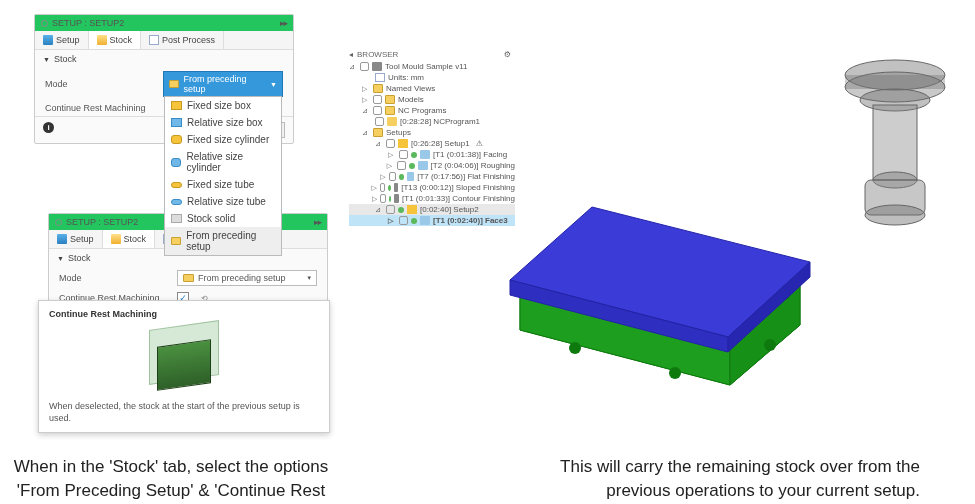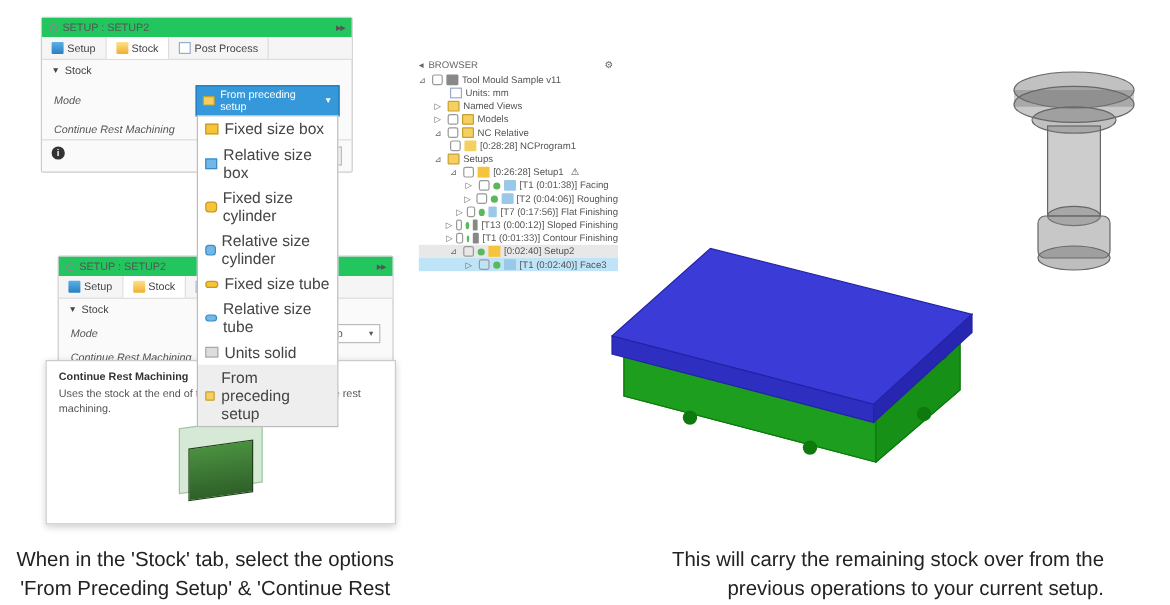--- a/index.html
+++ b/index.html
@@ -15,28 +15,28 @@
   .tab.active { background: #fff; }
   .tab-icon { width: 10px; height: 10px; display: inline-block; }
   .ic-blue { background: linear-gradient(#5ab0e8,#2a7fc0); border-radius: 1px; }
   .ic-yellow { background: linear-gradient(#ffe08a,#f0b030); border-radius: 1px; }
   .ic-doc { background: #fff; border: 1px solid #9ac; }
   
   .section-title { padding: 4px 8px; font-size: 9px; color: #444; display: flex; align-items: center; gap: 4px; }
   .section-title::before { content: "▼"; font-size: 7px; }
   
   .row { display: flex; align-items: center; padding: 3px 10px; font-size: 9px; color: #555; gap: 8px; }
-  .row .label { width: 110px; font-style: italic; }
+  .row .label { width: 110px; }
   
   .dropdown { flex: 1; background: #fff; border: 1px solid #bbb; padding: 2px 5px; display: flex; align-items: center; gap: 4px; position: relative; }
   .dropdown.open { background: #3498db; color: #fff; border-color: #2178b8; }
   .dropdown .caret { margin-left: auto; font-size: 7px; }
   
   .dd-list { position: absolute; top: 100%; left: 0; right: 0; background: #fff; border: 1px solid #bbb; z-index: 10; }
-  .dd-item { padding: 3px 6px; display: flex; align-items: center; gap: 5px; font-size: 13px; color: #444; }
+  .dd-item { padding: 3px 6px; display: flex; align-items: center; gap: 5px; font-size: 10px; color: #444; }
   .dd-item:hover, .dd-item.hl { background: #eee; }
   .dd-ic { width: 11px; height: 9px; display: inline-block; }
   .ic-box-y { background: #f5c43a; border: 1px solid #c89820; }
   .ic-box-b { background: #6fb8e8; border: 1px solid #3a8cc8; }
   .ic-cyl-y { background: #f5c43a; border: 1px solid #c89820; border-radius: 3px; }
   .ic-cyl-b { background: #6fb8e8; border: 1px solid #3a8cc8; border-radius: 3px; }
   .ic-tube-y { background: #f5c43a; border: 1px solid #c89820; border-radius: 4px; height: 6px; }
   .ic-tube-b { background: #6fb8e8; border: 1px solid #3a8cc8; border-radius: 4px; height: 6px; }
   .ic-solid { background: #ddd; border: 1px solid #aaa; }
   .ic-folder { background: #f5d060; border: 1px solid #c8a030; border-radius: 1px; width: 11px; height: 8px; }
@@ -54,21 +54,21 @@
   .tt-img .ghost { position: absolute; inset: 0 10px 15px 10px; background: rgba(120,180,120,.3); border: 1px solid rgba(80,140,80,.4); transform: skewY(-8deg); }
   .tt-img .block { position: absolute; top: 18px; left: 18px; right: 18px; bottom: 8px; background: linear-gradient(#4a9040,#2e6028); border: 1px solid #1e4018; transform: skewY(-8deg); }
   
   .browser { position: absolute; left: 345px; top: 48px; width: 170px; font-size: 8px; }
   .browser-hdr { display: flex; align-items: center; gap: 4px; padding: 2px 4px; color: #666; }
   .tree { padding-left: 4px; }
   .tn { display: flex; align-items: center; gap: 3px; padding: 1px 0; color: #555; white-space: nowrap; }
   .tn .exp { width: 8px; font-size: 7px; color: #666; cursor: pointer; }
   .tn .eye { width: 9px; height: 9px; border: 1px solid #999; border-radius: 2px; }
   .tn .nic { width: 10px; height: 9px; display: inline-block; }
-  .tn.sel { background: #bfe3f7; }
+  .tn.sel { background: #bfe3f7; font-weight: bold; }
   .tn.sel2 { background: #e8e8e8; }
   .ic-comp { background: #888; border-radius: 1px; }
   .ic-nc { background: #f5d060; border-radius: 1px; }
   .ic-fold { background: #f5d060; border: 1px solid #c8a030; border-radius: 1px; }
   .ic-setup { background: #f5c43a; }
   .ic-op { background: #9ac8e8; border-radius: 1px; }
   .ic-op2 { background: #888; border-radius: 1px; }
   .grn { width: 6px; height: 6px; background: #5cb85c; border-radius: 50%; display: inline-block; }
   .ind { width: 10px; display: inline-block; }
 
@@ -129,21 +129,21 @@
         <div class="dd-item">
             <span class="dd-ic ic-tube-y"></span>
             <span>Fixed size tube</span>
           </div>
         <div class="dd-item">
             <span class="dd-ic ic-tube-b"></span>
             <span>Relative size tube</span>
           </div>
         <div class="dd-item">
             <span class="dd-ic ic-solid"></span>
-            <span>Units solid</span>
+            <span>Stock solid</span>
           </div>
         <div class="dd-item hl">
             <span class="dd-ic ic-folder"></span>
             <span>From preceding setup</span>
           </div>
       </div>
     </div>
   </div>
   <div class="row">
     <span class="label">Continue Rest Machining</span>
@@ -188,25 +188,25 @@
   </div>
   <div class="row">
     <span class="label">Continue Rest Machining</span>
     <span class="checkbox">✓</span>
     <span style="margin-left:4px; font-size:8px; color:#888;">⟲</span>
   </div>
 </div>
 
 <div class="tooltip" style="left:38px; top:300px;">
   <div class="tt-title">Continue Rest Machining</div>
-  <div class="tt-body">Uses the stock at the end of the previous setup to continue rest machining.</div>
   <div class="tt-img">
     <div class="ghost"></div>
       <div class="block"></div>
   </div>
+  <div class="tt-body">When deselected, the stock at the start of the previous setup is used.</div>
 </div>
 
 <div class="browser">
   <div class="browser-hdr">
     <span>◂</span>
     <span>BROWSER</span>
     <span style="margin-left:auto">⚙</span>
   </div>
   <div class="tree">
     <div class="tn">
@@ -232,21 +232,21 @@
         <span class="exp">▷</span>
         <span class="eye"></span>
         <span class="nic ic-fold"></span>
         <span>Models</span>
       </div>
     <div class="tn">
         <span class="ind"></span>
         <span class="exp">⊿</span>
         <span class="eye"></span>
         <span class="nic ic-fold"></span>
-        <span>NC Relative</span>
+        <span>NC Programs</span>
       </div>
     <div class="tn">
         <span class="ind"></span>
         <span class="ind"></span>
         <span class="eye"></span>
         <span class="nic ic-nc"></span>
         <span>[0:28:28] NCProgram1</span>
       </div>
     <div class="tn">
         <span class="ind"></span>

